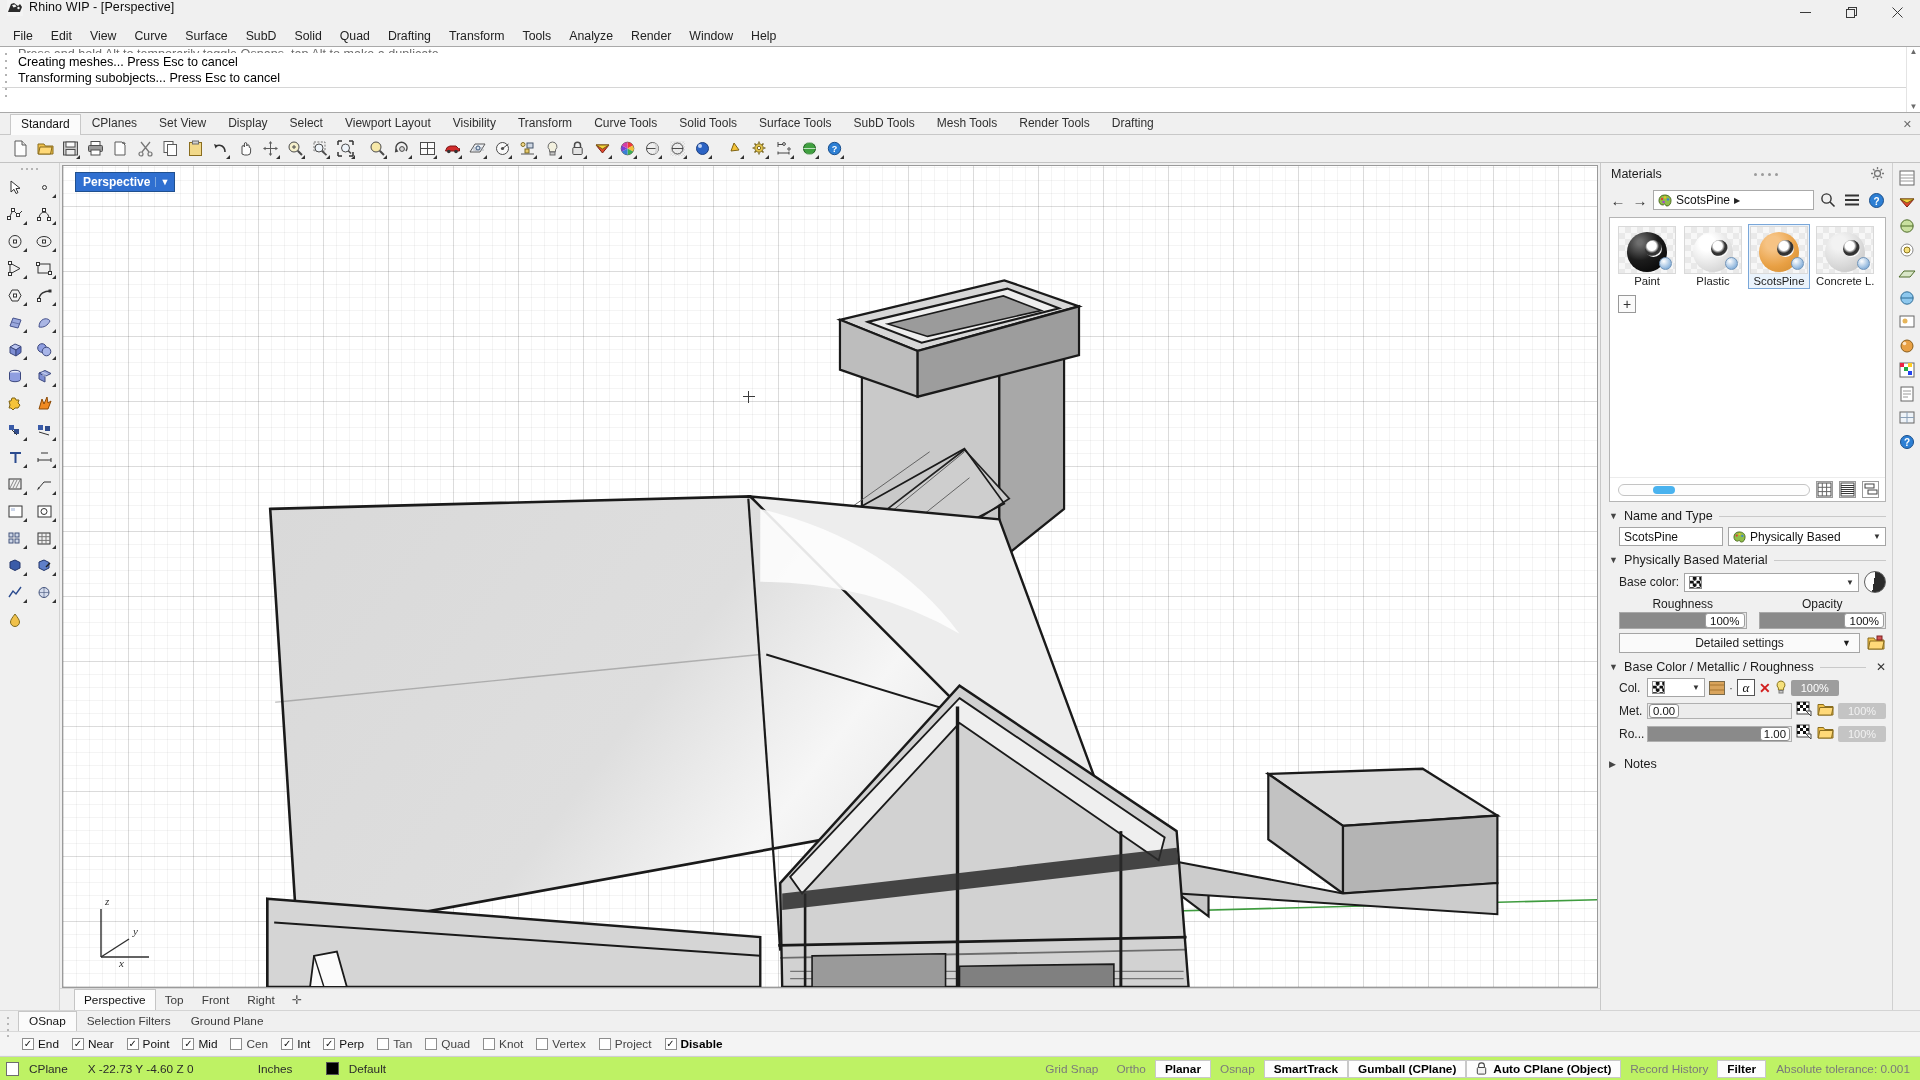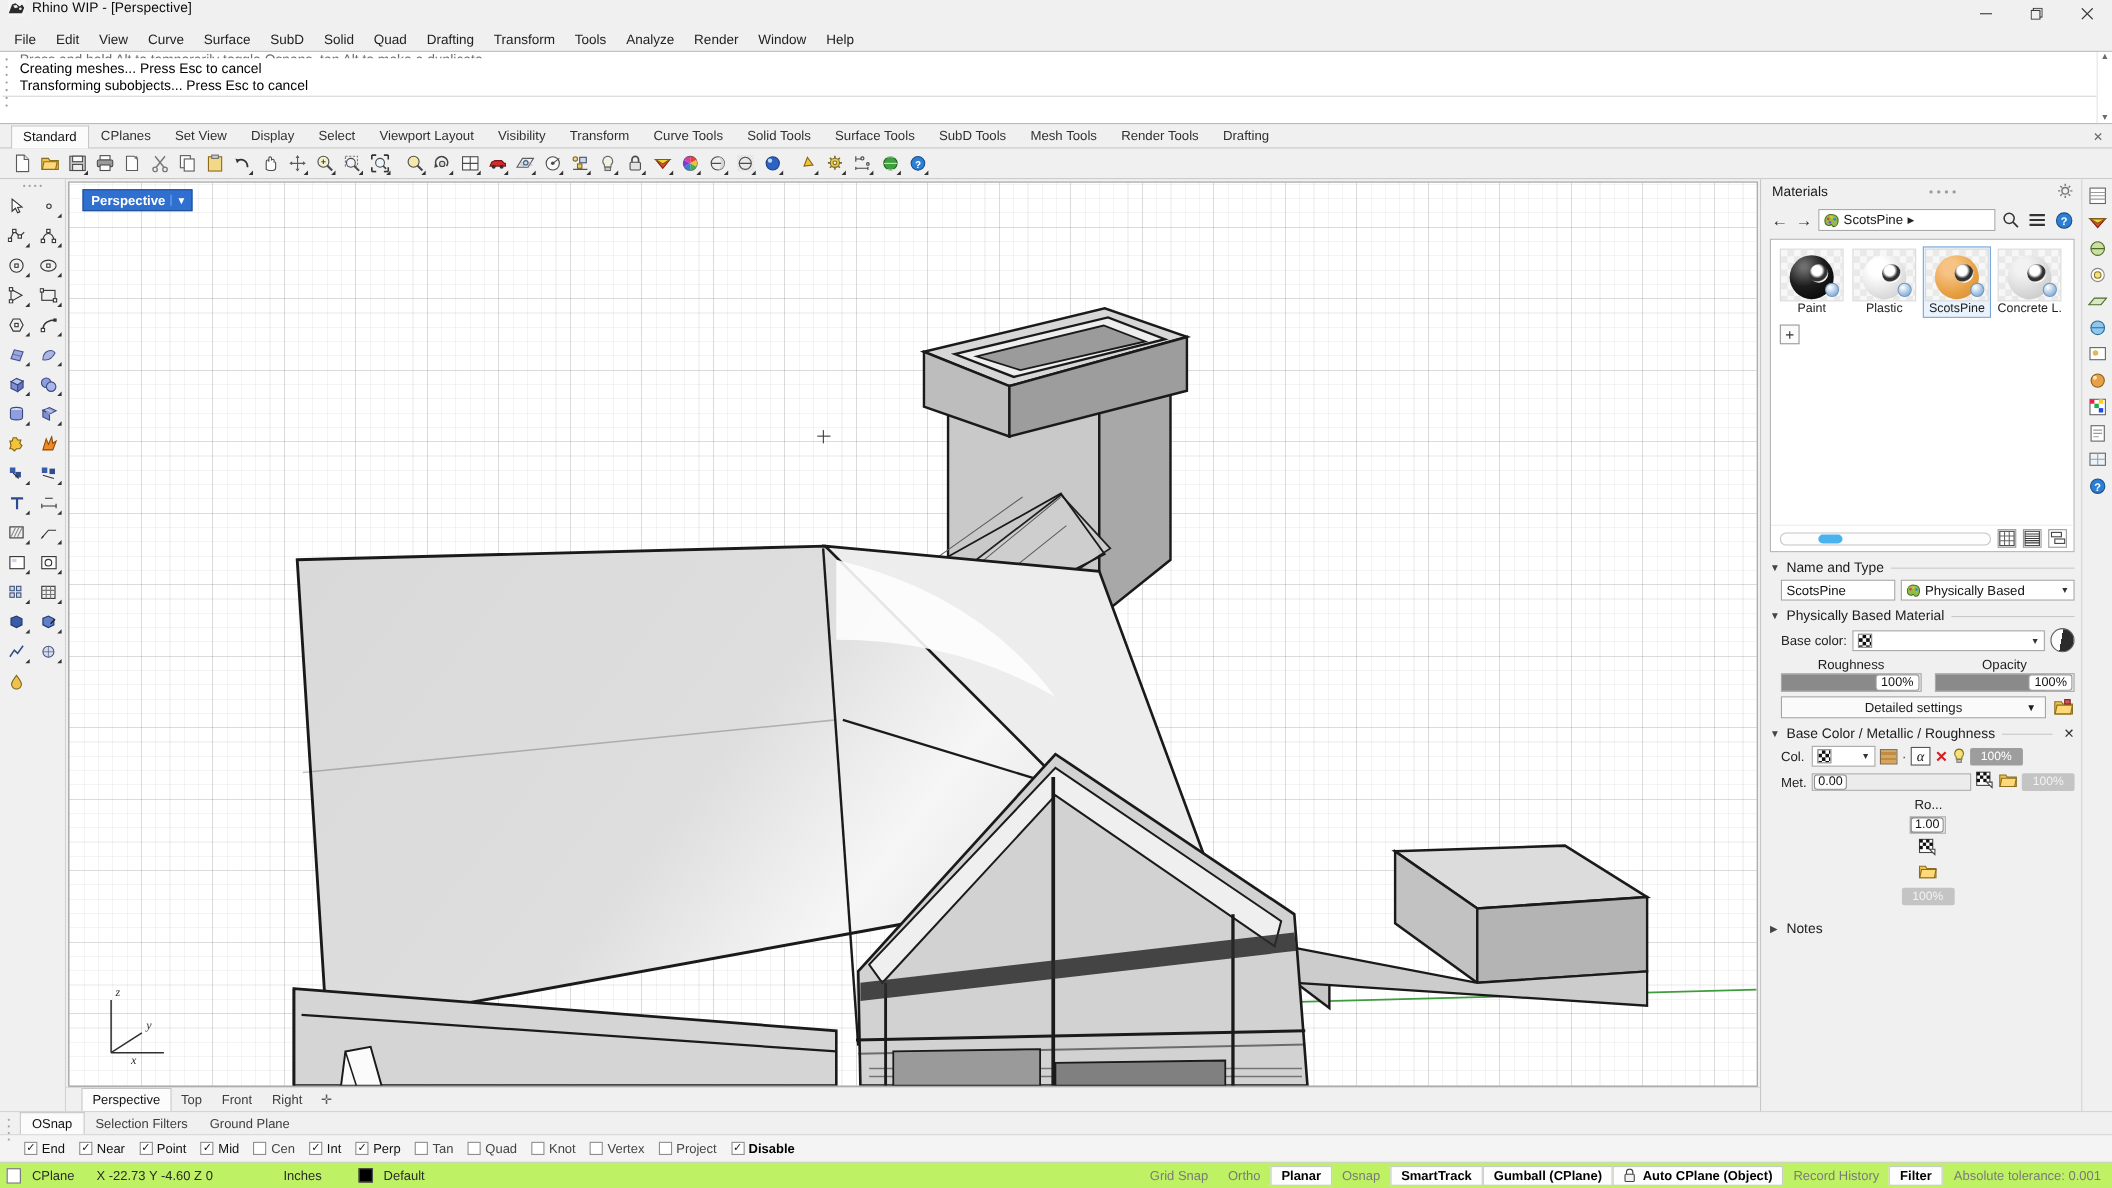--- a/index.html
+++ b/index.html
@@ -1231,21 +1231,21 @@
           </span>
           <span>
             <svg width="17" height="15" viewBox="0 0 17 15">
                 <path d="M1 2.5 h5.5 l1.2 2 H16 v8.5 H1z" fill="#f0c14b" stroke="#8a6d1e"></path>
                 <path d="M2.8 5.5 h13.2 l-1.5 7.5 H1.3z" fill="#ffd978" stroke="#8a6d1e"></path>
               </svg>
           </span>
           <span class="pct dim">100%</span>
         </div>
 
-        <div class="row" style="padding-left:10px; gap:4px;flex-direction:column;">
+        <div class="row" style="padding-left:10px; gap:4px;">
           <span class="lab" style="width:24px;">Ro...</span>
           <div class="track">
             <div class="fill" style="width:84%"></div>
             <div class="val">1.00</div>
           </div>
           <span>
             <svg width="17" height="16" viewBox="0 0 17 16">
                 <rect x="1" y="1" width="12" height="12" fill="#fff" stroke="#444"></rect>
                 <rect x="1" y="1" width="3" height="3" fill="#111"></rect>
                 <rect x="7" y="1" width="3" height="3" fill="#111"></rect>

